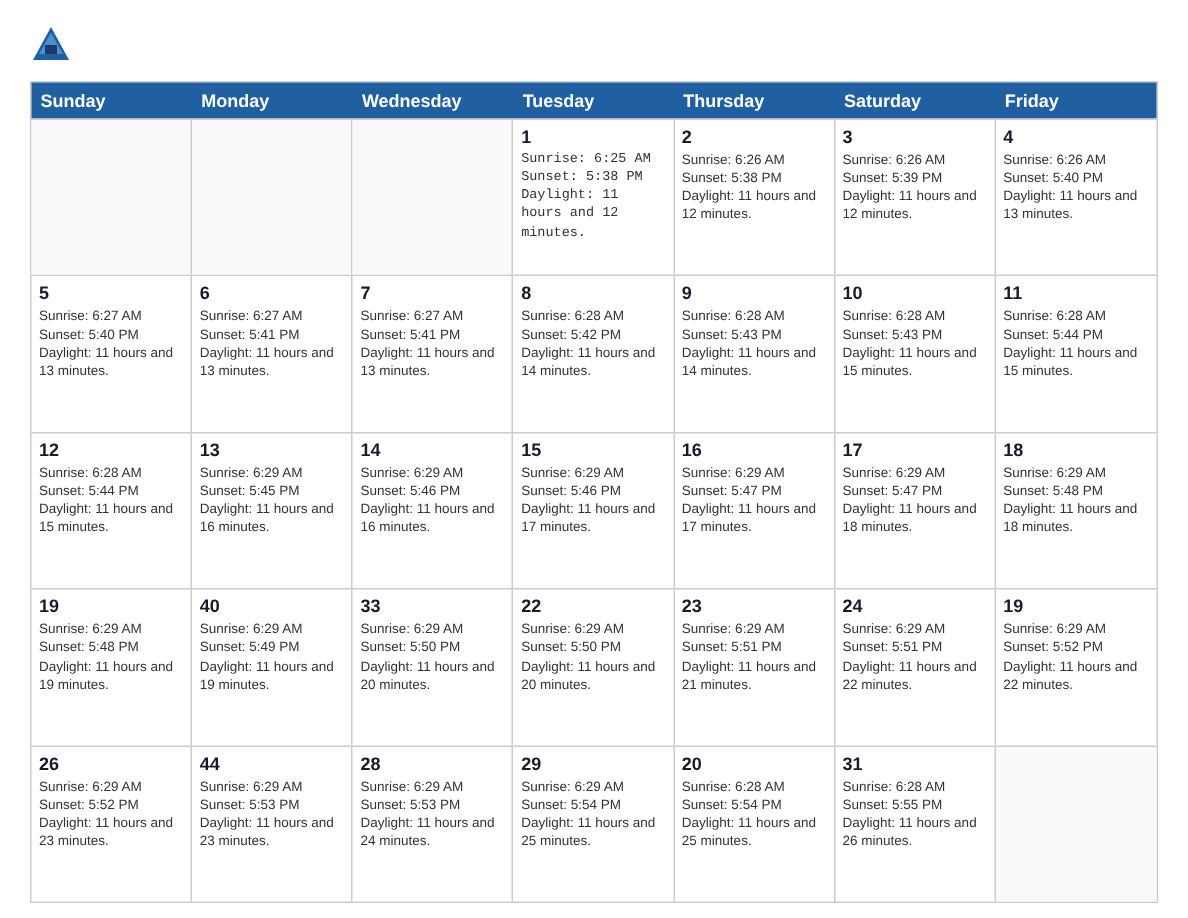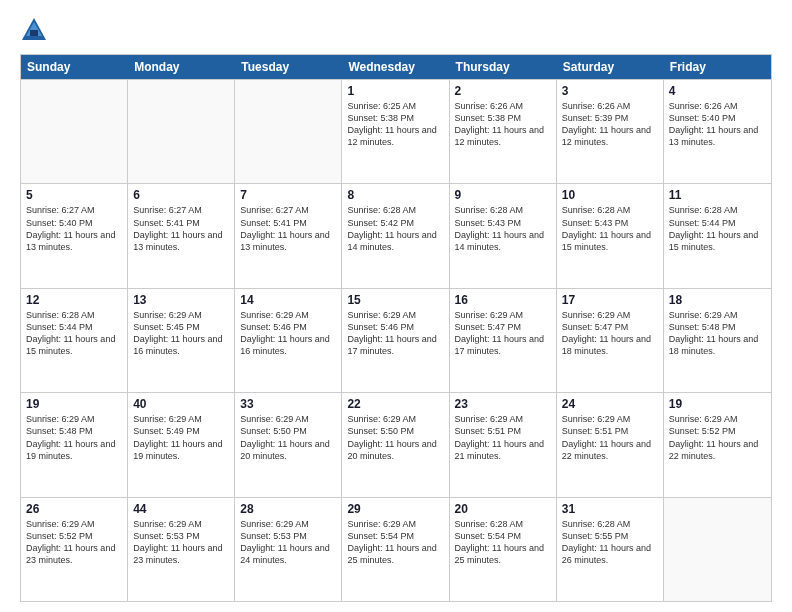--- a/index.html
+++ b/index.html
@@ -135,34 +135,34 @@
     <div class="title-block">
       <div class="month-title"></div>
       <div class="location"></div>
     </div>
   </div>
 
   <div class="calendar">
     <div class="cal-header">
     <div class="cal-header-cell">Sunday</div>
         <div class="cal-header-cell">Monday</div>
+        <div class="cal-header-cell">Wednesday</div>
         <div class="cal-header-cell">Tuesday</div>
-        <div class="cal-header-cell">Wednesday</div>
         <div class="cal-header-cell">Thursday</div>
         <div class="cal-header-cell">Saturday</div>
         <div class="cal-header-cell">Friday</div>
       </div>
     <div class="cal-body">
     <div class="cal-row">
           <div class="cal-cell empty"></div>
           <div class="cal-cell empty"></div>
           <div class="cal-cell empty"></div>
           <div class="cal-cell">
             <span class="day-num">1</span>
-            <div class="day-info" style="white-space: pre-line;">Sunrise: 6:25 AM
+            <div class="day-info" style="white-space: pre-line; font-family: Liberation Mono, monospace;">Sunrise: 6:25 AM
 Sunset: 5:38 PM
 Daylight: 11 hours and 12 minutes.</div>
           </div>
           <div class="cal-cell">
             <span class="day-num">2</span>
             <div class="day-info" style="white-space: pre-line;">Sunrise: 6:26 AM
 Sunset: 5:38 PM
 Daylight: 11 hours and 12 minutes.</div>
           </div>
           <div class="cal-cell">

